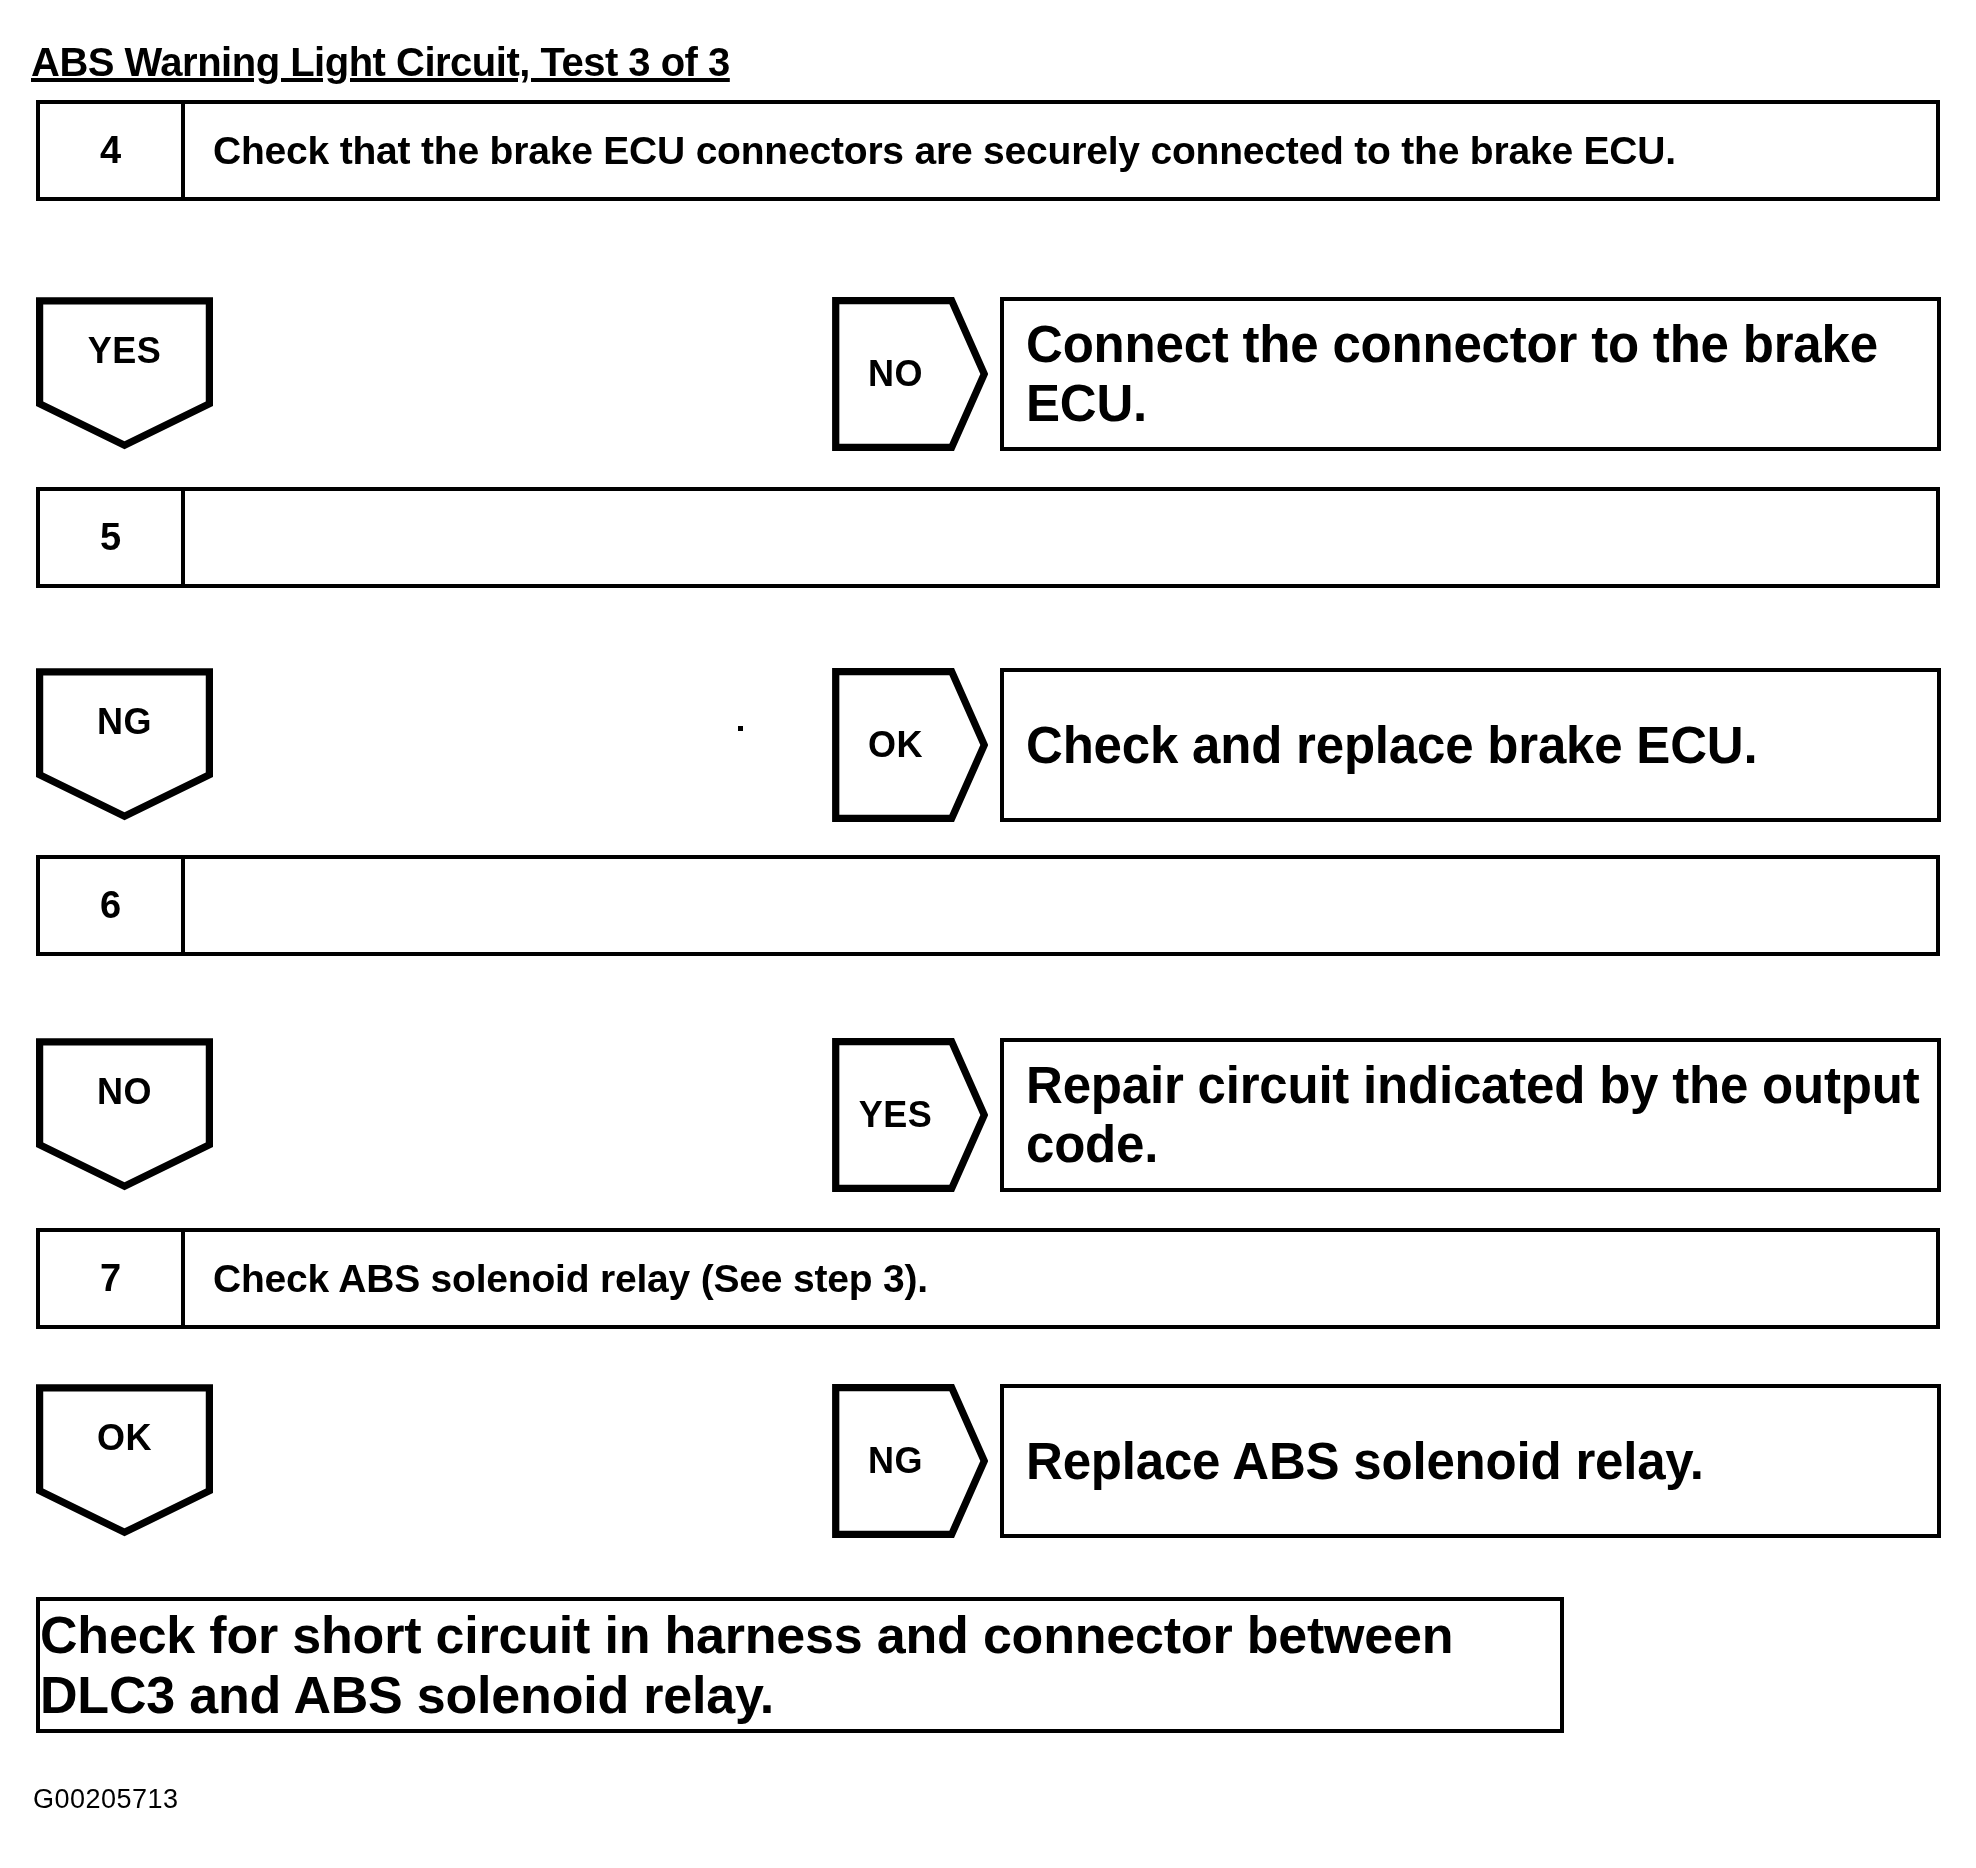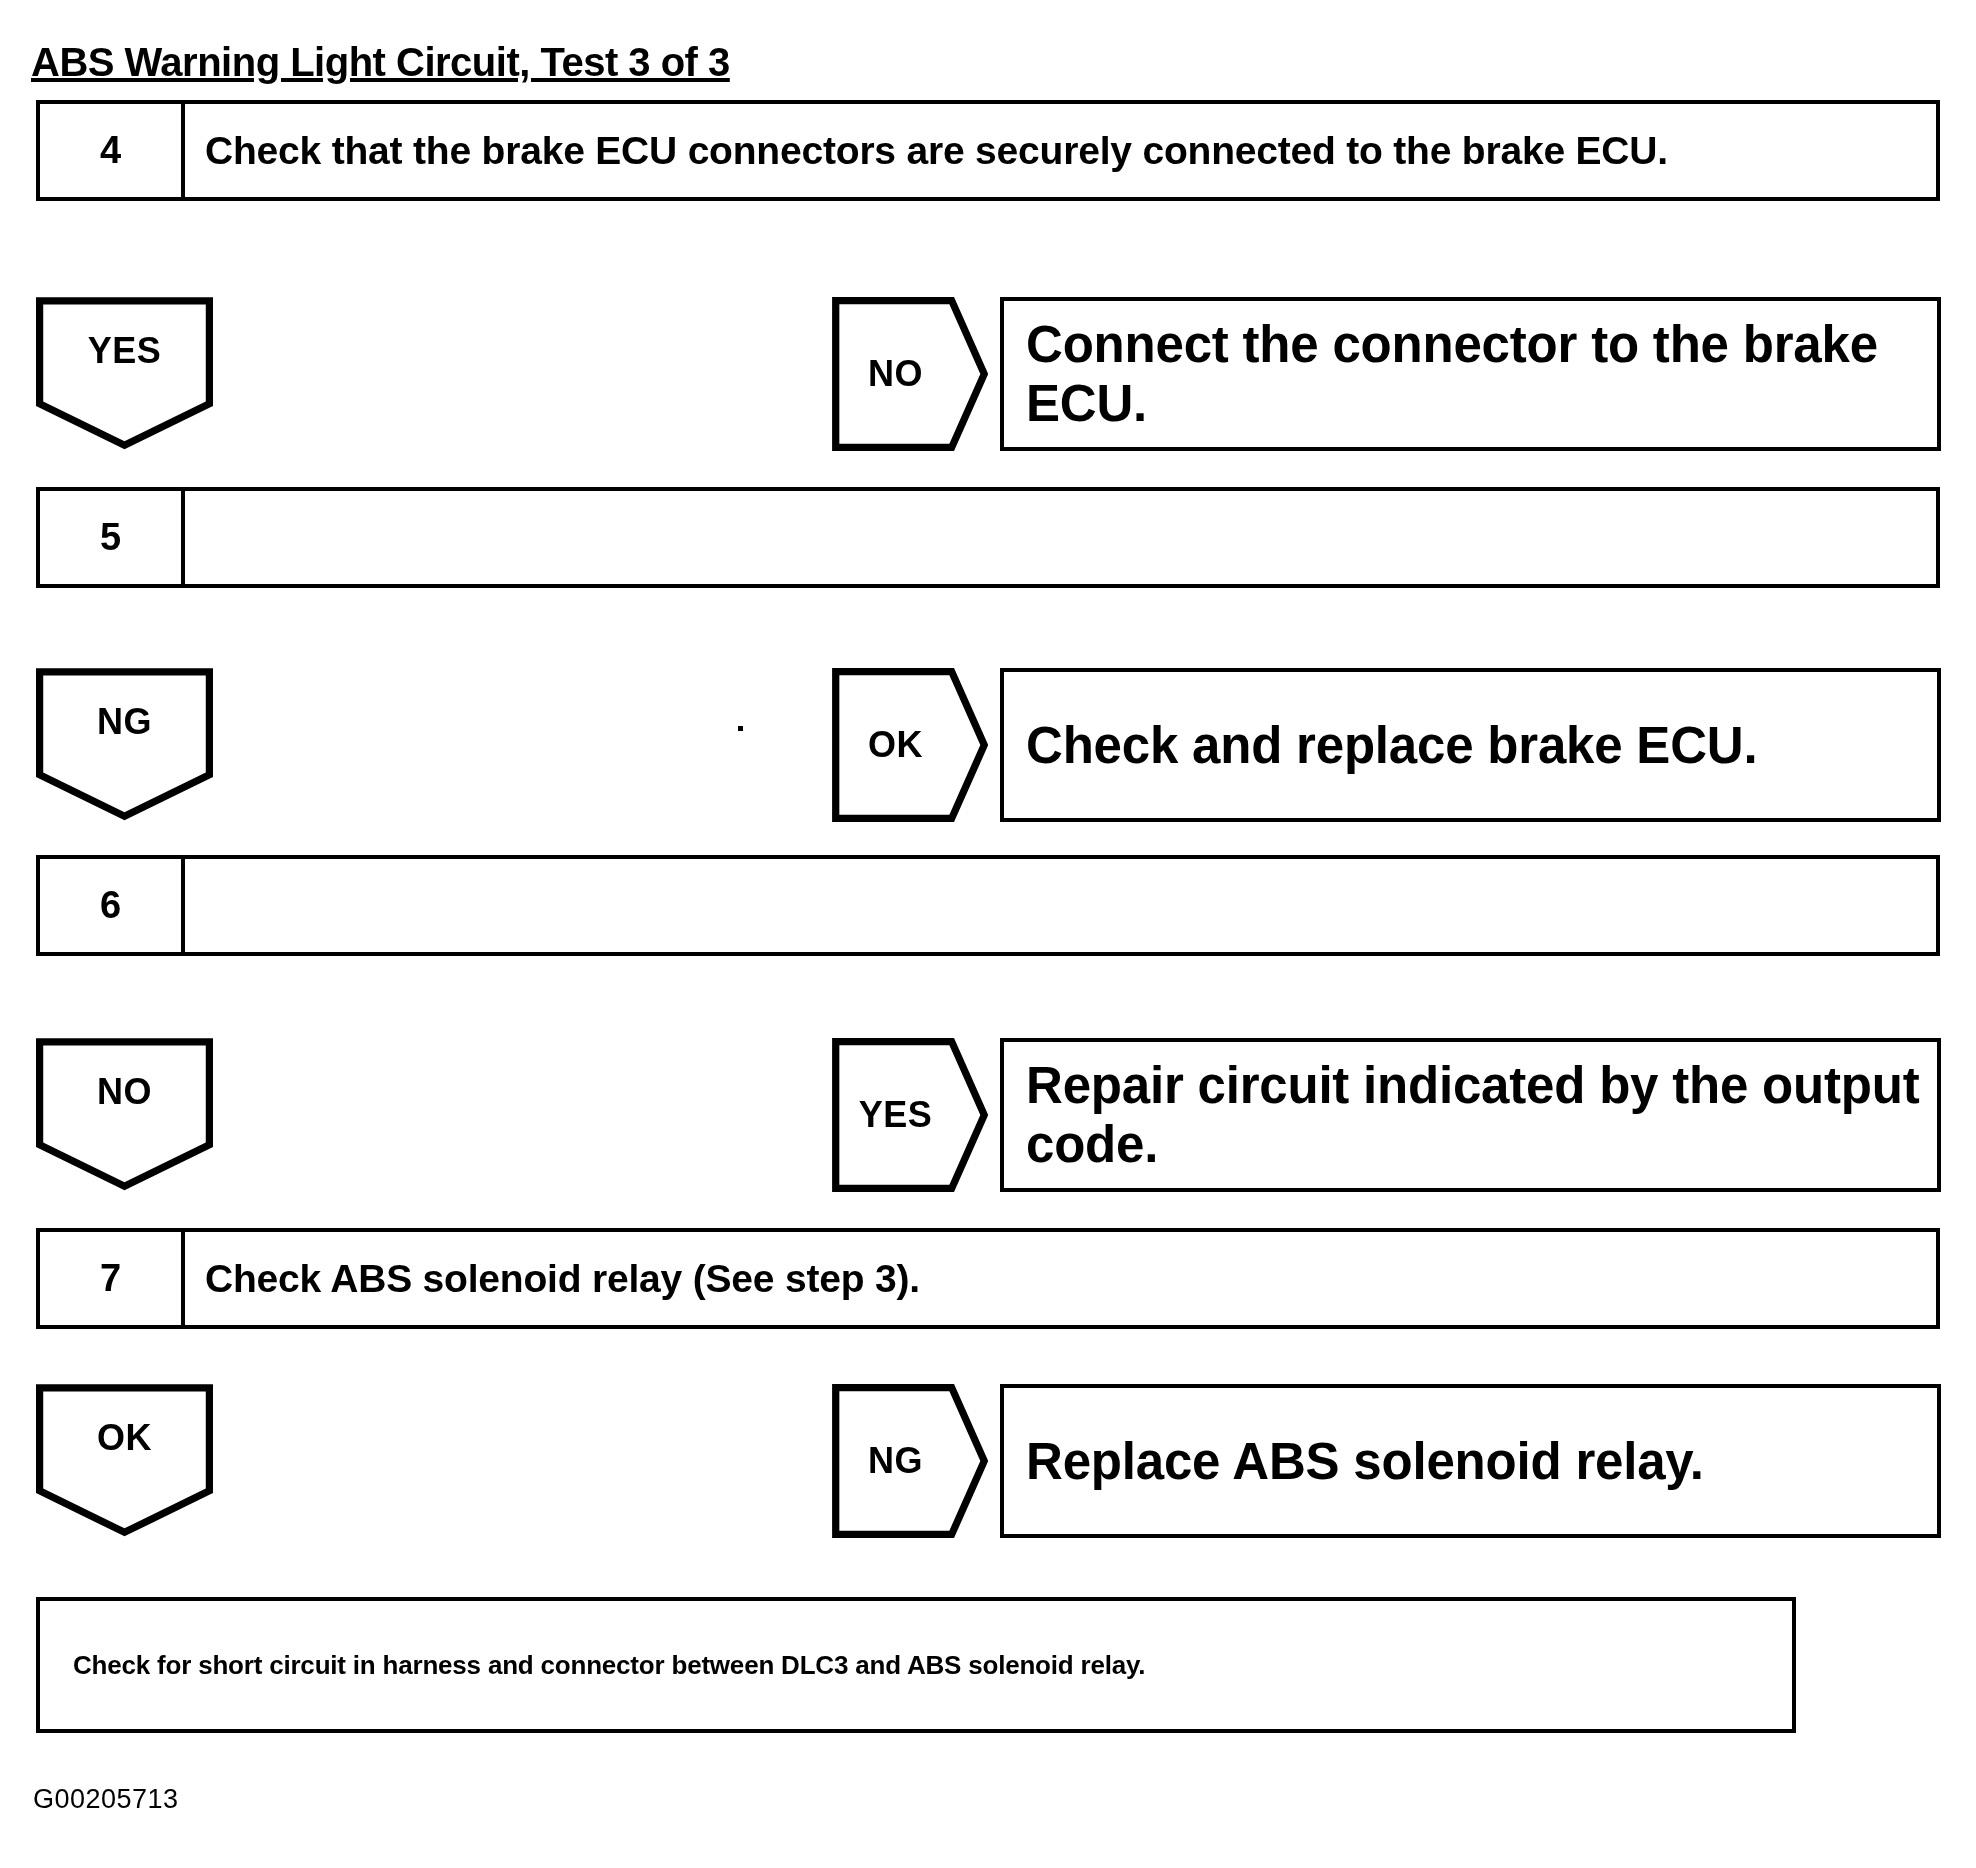--- a/index.html
+++ b/index.html
@@ -61,21 +61,21 @@
     font-weight: bold;
   }
   .step-text {
     position: absolute;
     left: 145px;
     right: 0;
     top: 0;
     bottom: 0;
     display: flex;
     align-items: center;
-    padding-left: 20px;
+    padding-left: 28px;
     font-size: 39px;
     font-weight: bold;
     letter-spacing: -0.2px;
   }
 
   
   .decision-row {
     position: absolute;
     left: 0;
     width: 1653px;
@@ -142,27 +142,26 @@
     font-size: 51px;
     font-weight: bold;
     letter-spacing: -0.2px;
     background: #fff;
   }
 
   
   .terminal-box {
     position: absolute;
     left: 36px;
-    width: 1760px;
+    width: 1528px;
     border: 4.5px solid #000;
     box-sizing: border-box;
     display: flex;
     align-items: center;
-    padding-left: 33px;
-    font-size: 26px;
+    font-size: 52px;
     font-weight: bold;
     letter-spacing: -0.2px;
     background: #fff;
   }
 
   
   .figure-code {
     position: absolute;
     left: 33px;
     top: 1784px;

